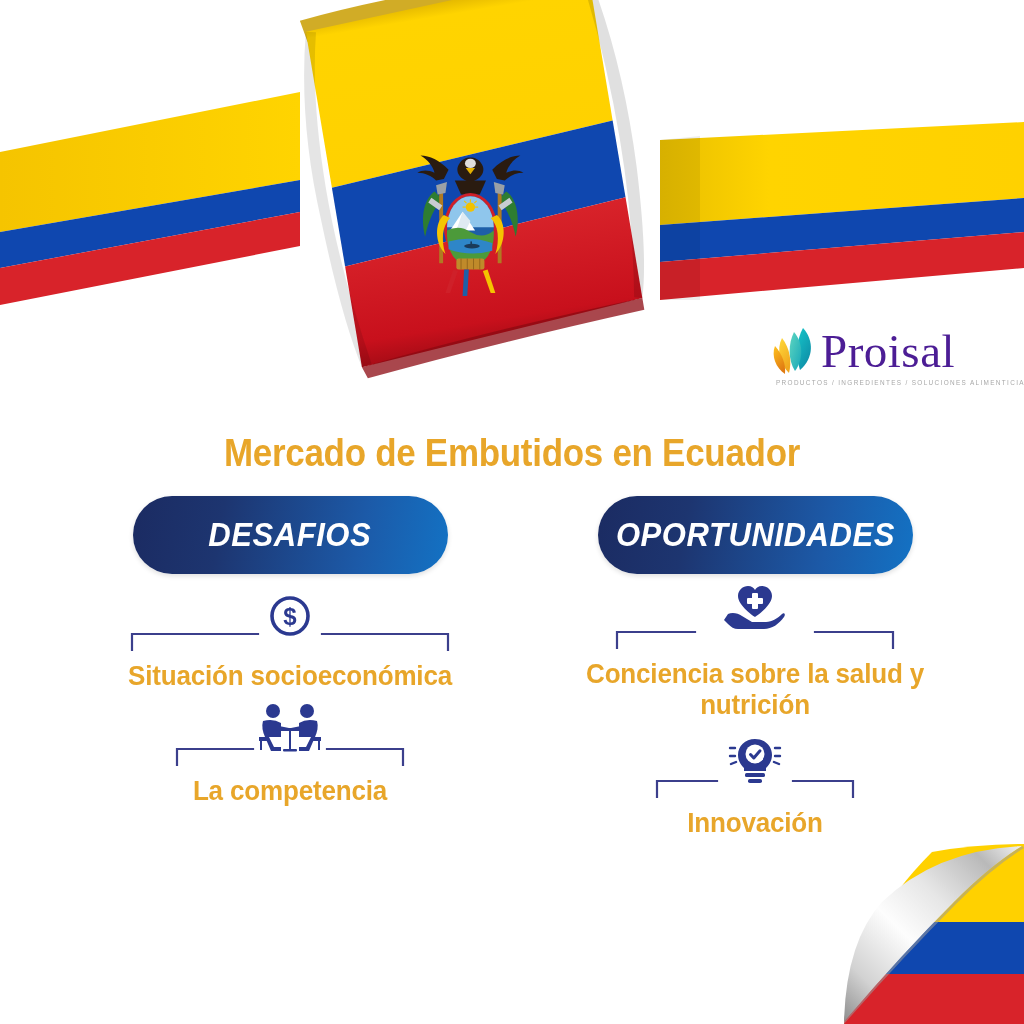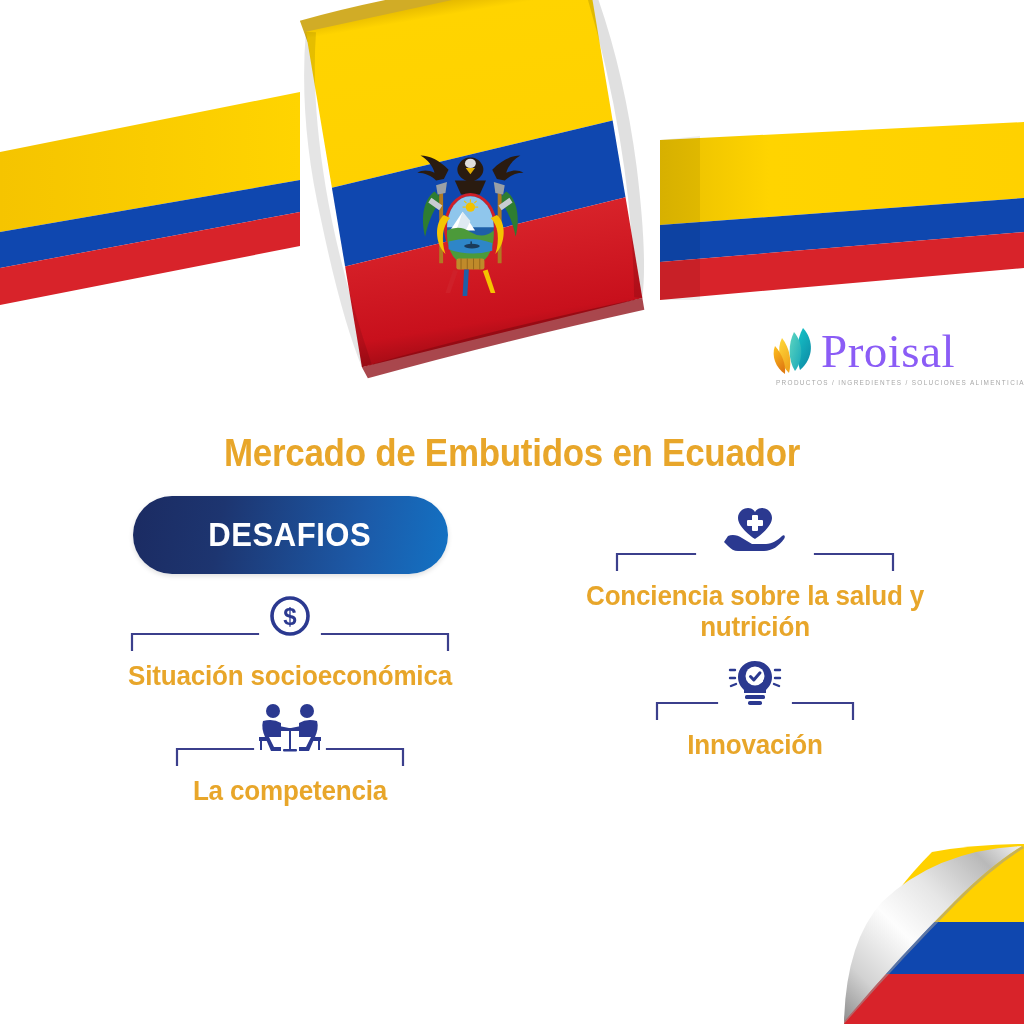--- a/index.html
+++ b/index.html
@@ -45,21 +45,21 @@
     height: 58px;
   }
   .logo-mark {
     width: 48px;
     height: 54px;
     flex: 0 0 48px;
   }
   .logo-word {
     font-family: "Liberation Serif", serif;
     font-size: 47px;
-    color: #8b5cf6;
+    color: #4c1d95;
     letter-spacing: 0.5px;
     line-height: 1;
     margin-left: 3px;
     white-space: nowrap;
   }
   .logo-tagline {
     font-family: "Liberation Sans", sans-serif;
     font-size: 6.4px;
     letter-spacing: 1.35px;
     color: #a8a8a8;
@@ -101,20 +101,21 @@
 
   
   .pill {
     height: 78px;
     border-radius: 39px;
     background: linear-gradient(100deg, #1b2b62 0%, #1d3570 28%, #1c5aa8 72%, #1372c4 100%);
     display: flex;
     align-items: center;
     justify-content: center;
     box-shadow: 0 2px 5px rgba(0,0,0,0.13);
+    font-style: italic;
   }
   .column.left  .pill { width: 315px; margin: 0 auto; }
   .column.right .pill { width: 315px; margin: 0 auto; }
   .pill-label {
     font-family: "Liberation Sans Narrow", "Liberation Sans", sans-serif;
     font-weight: bold;
     font-size: 33px;
     color: #ffffff;
     letter-spacing: 0.6px;
     transform: scaleX(0.94);
@@ -371,20 +372,23 @@
               <rect x="31" y="46" width="14" height="2.5" rx="1"></rect>
             </g>
           </svg>
         </div>
         <div class="feature-label">La competencia</div>
       </div>
     </div>
 
     <div class="column right">
 
+      <div class="pill">
+        <span class="pill-label">OPORTUNIDADES</span>
+      </div>
 
       <div class="feature row-1">
         <div class="feature-graphic">
           <svg class="bracket" width="280" height="30" viewBox="0 0 280 30" xmlns="http://www.w3.org/2000/svg">
             <path d="M2,28 L2,12 L80,12 M200,12 L278,12 L278,28" stroke="#3B3F8C" stroke-width="2.2" fill="none" stroke-linecap="square"></path>
           </svg>
           <svg class="feature-icon" width="66" height="52" viewBox="0 0 66 52" xmlns="http://www.w3.org/2000/svg">
             <g fill="#2B3990">
               <path d="M33,33 C33,33 16,22 16,12 C16,6 21,2 26,2 C29.5,2 32,4 33,6
                        C34,4 36.5,2 40,2 C45,2 50,6 50,12 C50,22 33,33 33,33 Z"></path>

